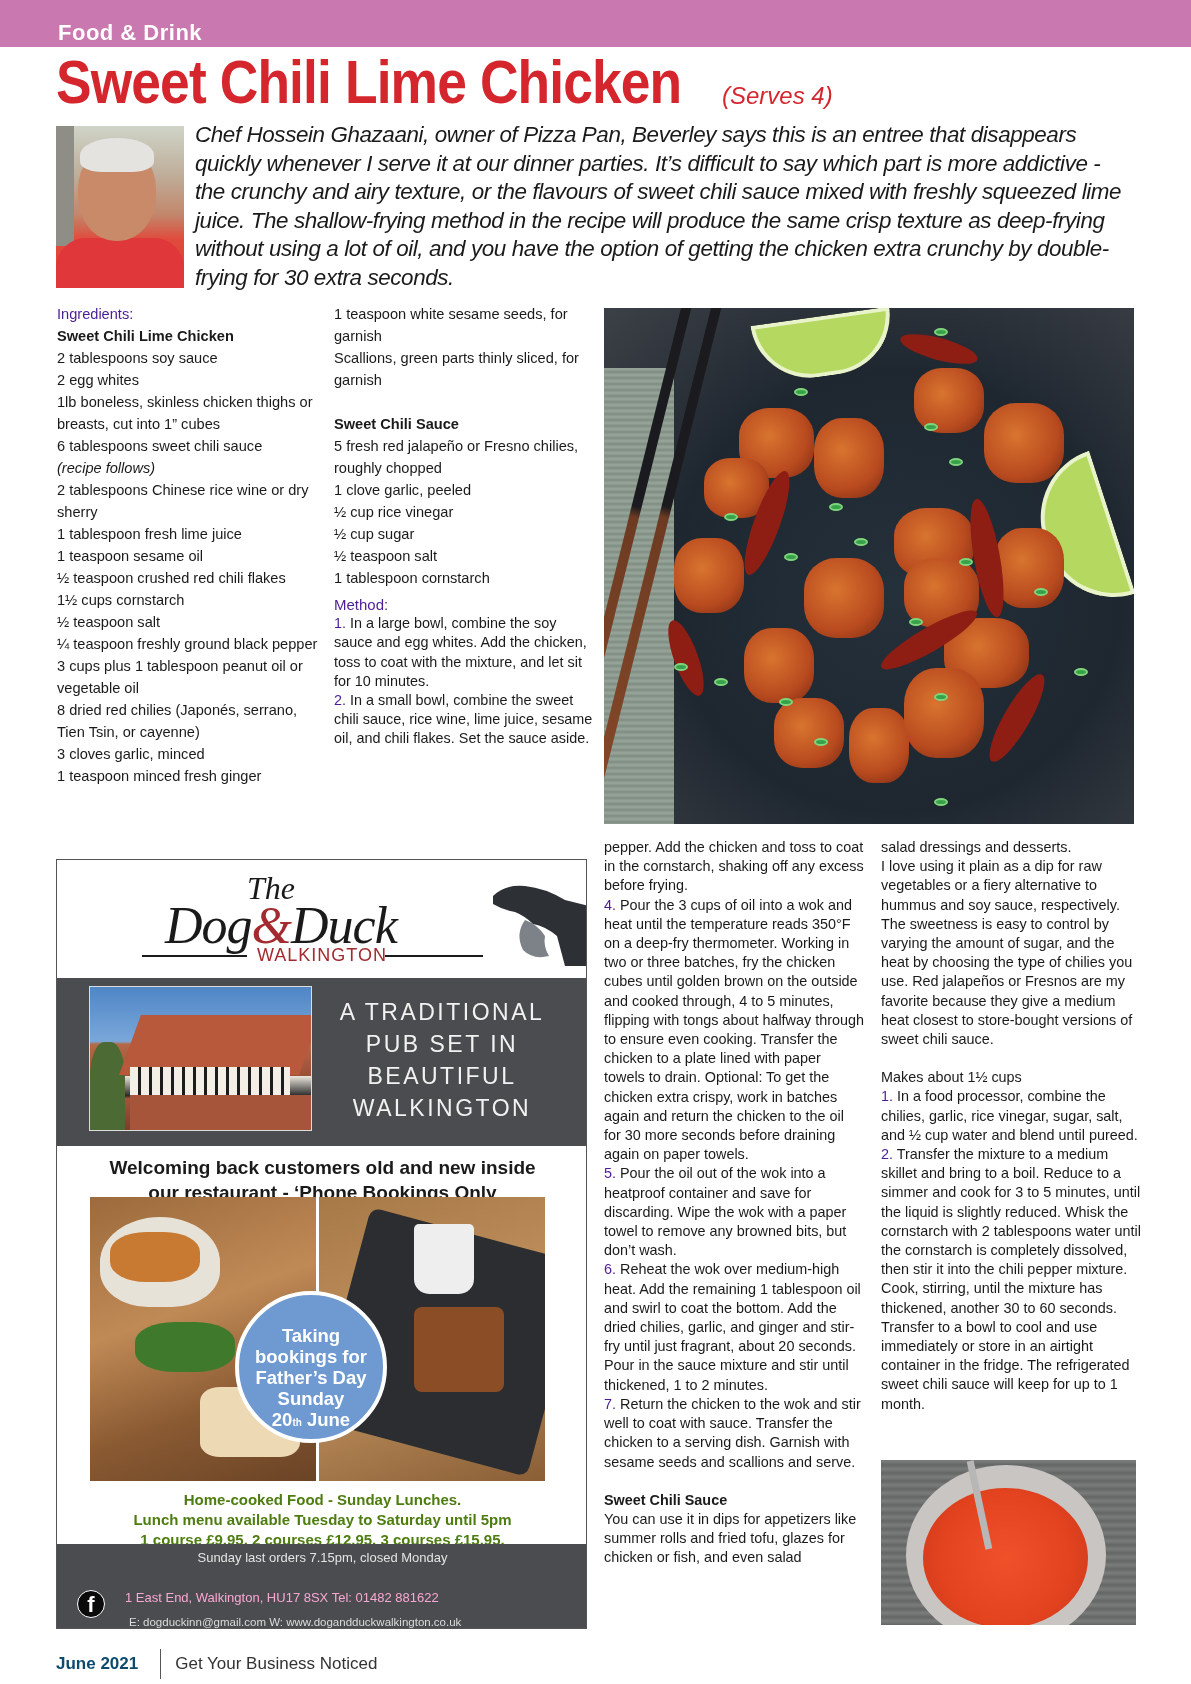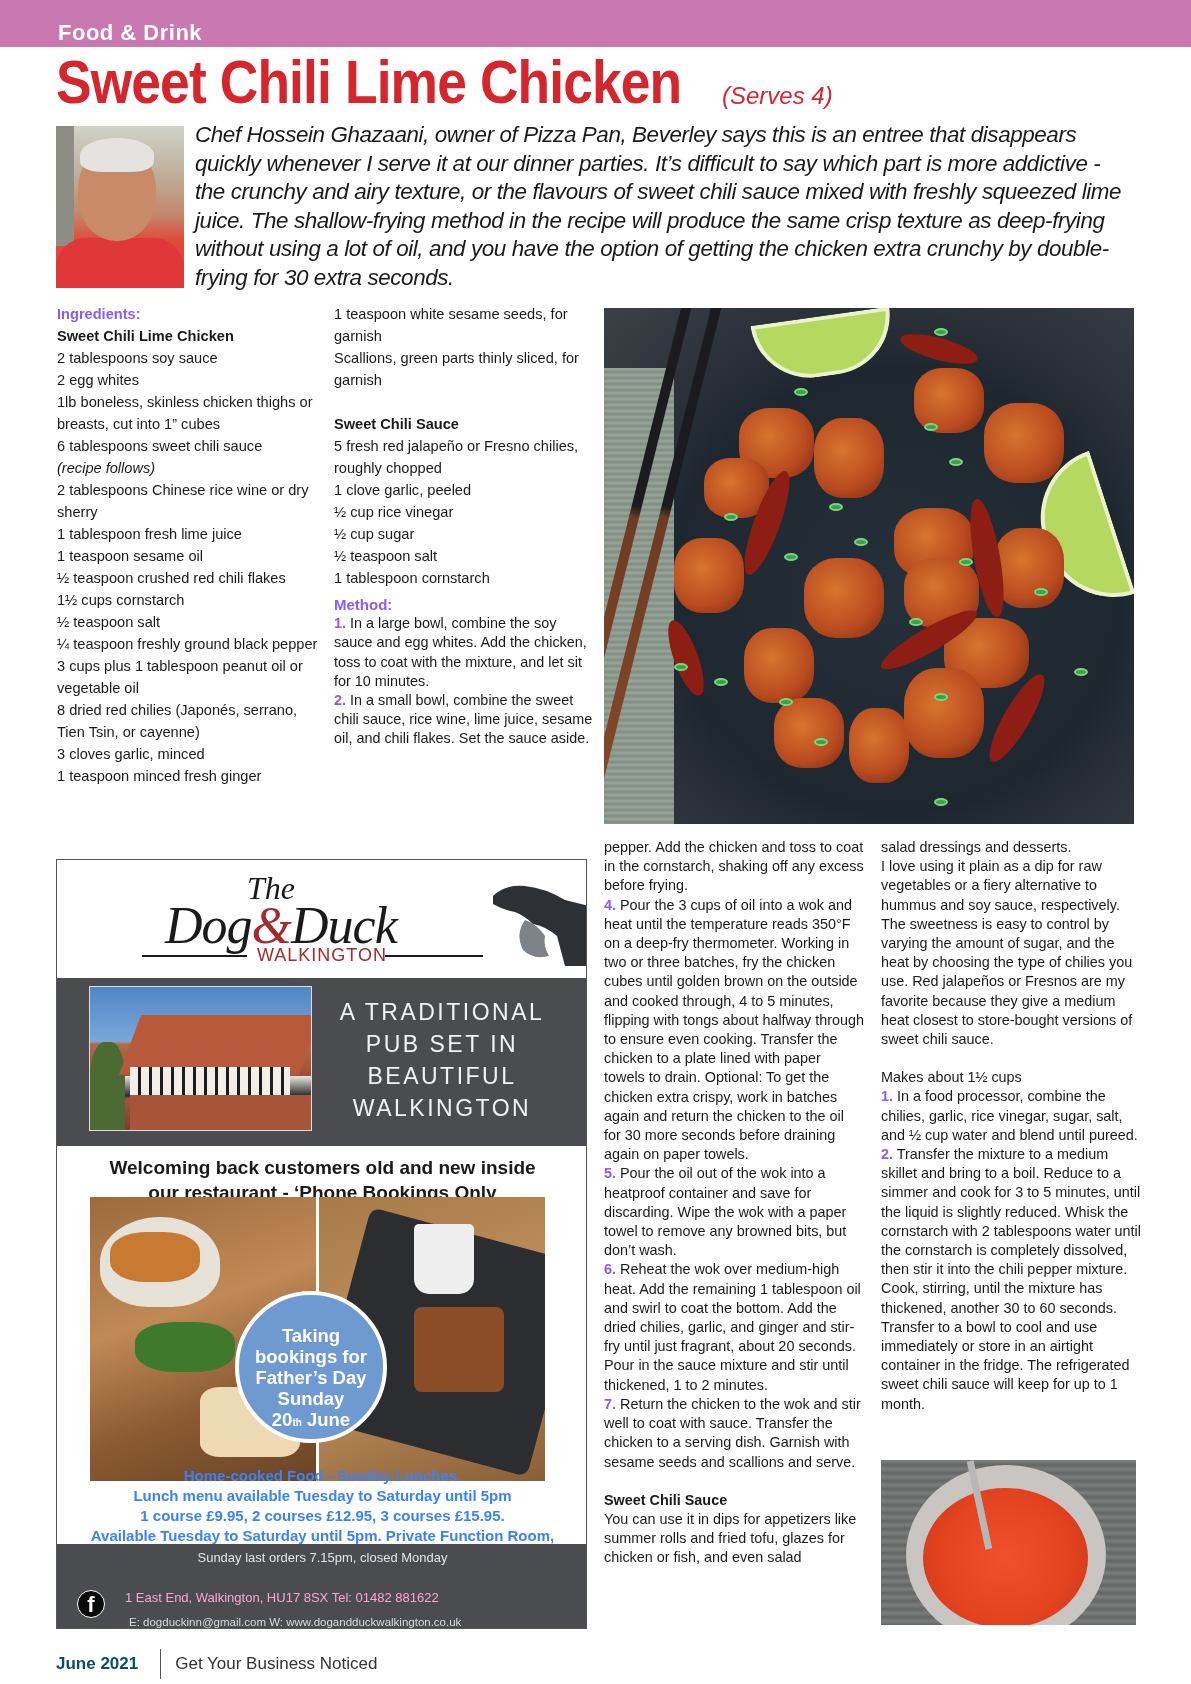--- a/index.html
+++ b/index.html
@@ -17,21 +17,21 @@
   .chef-photo .face { position: absolute; left: 22px; top: 20px; width: 78px; height: 95px; border-radius: 45% 45% 48% 48%; background: #c98a6a; }
   .chef-photo .hair { position: absolute; left: 24px; top: 12px; width: 74px; height: 34px; border-radius: 50% 50% 30% 30%; background: #e5e3df; }
   .chef-photo .shirt { position: absolute; left: 0; top: 112px; width: 128px; height: 60px; background: #e0383a; border-radius: 30px 30px 0 0; }
   .chef-photo .door { position: absolute; left: 0; top: 0; width: 18px; height: 120px; background: #8e8e86; }
 
   .intro { position: absolute; left: 195px; top: 121px; width: 940px; font-size: 22.4px; font-style: italic; line-height: 28.6px; color: #1a1a1a; letter-spacing: -0.4px; }
 
   .col { position: absolute; font-size: 14.6px; line-height: 22px; color: #1a1a1a; }
   .col1 { left: 57px; top: 303px; width: 265px; }
   .col2 { left: 334px; top: 303px; width: 260px; }
-  .pink { color: #8b5cf6; font-weight: bold; }
+  .pink { color: #4c1d95; font-weight: normal; }
   .bold { font-weight: bold; }
   .ital { font-style: italic; }
   .gap { height: 22px; }
 
   .method { font-size: 14.4px; line-height: 19.2px; }
   .method p { margin: 0; }
 
   .col3 { left: 604px; top: 838px; width: 260px; font-size: 14.4px; line-height: 19.2px; }
   .col4 { left: 881px; top: 838px; width: 262px; font-size: 14.4px; line-height: 19.2px; }
 
@@ -66,21 +66,21 @@
   .ad-food-left .prawn { position: absolute; left: 20px; top: 35px; width: 90px; height: 50px; border-radius: 40%; background: #c87a32; }
   .ad-food-left .salad { position: absolute; left: 45px; top: 125px; width: 100px; height: 50px; border-radius: 40%; background: #3f7a2c; }
   .ad-food-left .bread { position: absolute; left: 110px; top: 190px; width: 100px; height: 70px; border-radius: 20%; background: #eed9b5; }
   .ad-food-right { position: absolute; left: 262px; top: 337px; width: 226px; height: 284px; background: linear-gradient(160deg, #a77946 0%, #c19260 50%, #8a5f36 100%); overflow: hidden; }
   .ad-food-right .slate { position: absolute; left: 20px; top: 35px; width: 220px; height: 220px; background: #2c2d30; transform: rotate(15deg); border-radius: 10px; }
   .ad-food-right .cup { position: absolute; left: 95px; top: 27px; width: 60px; height: 70px; background: #eeeeee; border-radius: 5px 5px 15px 15px; }
   .ad-food-right .cake { position: absolute; left: 95px; top: 110px; width: 90px; height: 85px; background: #8a4d25; border-radius: 8px; }
   .ad-bubble { position: absolute; left: 178px; top: 431px; width: 152px; height: 152px; border-radius: 50%; background: #6e9ad1; border: 4px solid #ffffff; color: #ffffff; text-align: center; font-weight: bold; font-size: 18.5px; line-height: 21px; padding-top: 30px; }
   .ad-bubble sub { font-size: 10px; vertical-align: baseline; }
 
-  .ad-info { position: absolute; left: 0; top: 606px; width: 531px; text-align: center; font-weight: bold; font-size: 15px; line-height: 20px; color: #3b82f6; }
+  .ad-info { position: absolute; left: 0; top: 630px; width: 531px; text-align: center; font-weight: bold; font-size: 15px; line-height: 20px; color: #4d7c0f; }
   .ad-footer { position: absolute; left: 0; top: 684px; width: 531px; height: 86px; background: #4a4c4f; color: #e4e4e4; }
   .ad-hours { position: absolute; left: 0; top: 4px; width: 531px; text-align: center; font-size: 13px; line-height: 20px; }
   .ad-address { position: absolute; left: 68px; top: 46px; font-size: 13px; white-space: nowrap; color: #f9a8d4; }
   .ad-contact { position: absolute; left: 72px; top: 72px; font-size: 11.5px; white-space: nowrap; color: #dcdcdc; }
   .fb-icon { position: absolute; left: 20px; top: 46px; width: 28px; height: 28px; border-radius: 50%; background: #0b0b0b; border: 1px solid #fff; color: #fff; font-weight: bold; font-size: 22px; text-align: center; line-height: 28px; font-family: "Liberation Sans", sans-serif; }
 
   .sauce-photo { position: absolute; left: 881px; top: 1460px; width: 255px; height: 165px; background: repeating-linear-gradient(0deg, #646565 0px, #7b7c7c 4px, #646565 8px); overflow: hidden; }
   .sauce-photo .jar { position: absolute; left: 25px; top: 5px; width: 200px; height: 180px; border-radius: 50%; background: #c9c5c2; }
   .sauce-photo .sauce { position: absolute; left: 42px; top: 28px; width: 165px; height: 140px; border-radius: 50%; background: radial-gradient(circle at 50% 50%, #f0502a 0%, #e3431f 60%, #c8361a 100%); }
   .sauce-photo .spoon { position: absolute; left: 95px; top: 0; width: 7px; height: 90px; background: #b7b7b7; transform: rotate(-12deg); }

